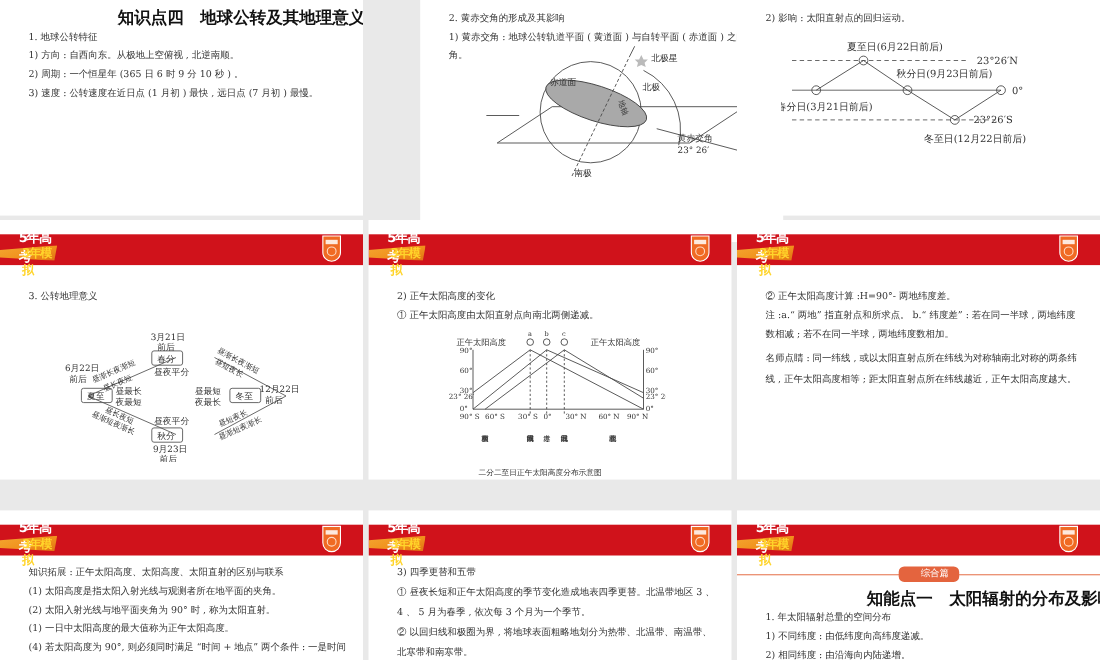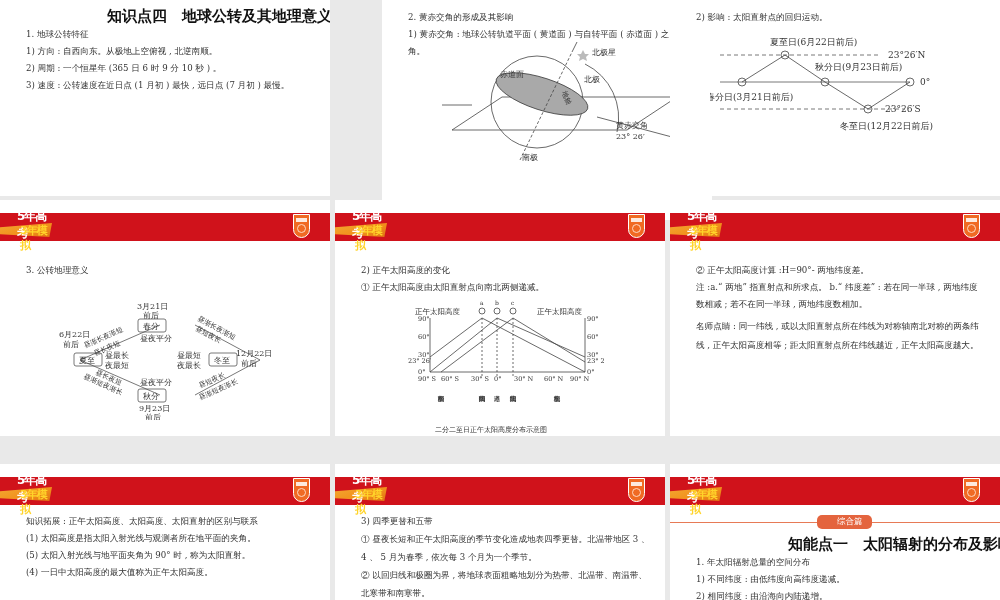--- a/index.html
+++ b/index.html
@@ -216,22 +216,23 @@
       <div class="wedge"></div>
       <span class="t5">5年高考</span>
       <span class="t3">3年模拟</span>
     </div>
   <div class="badge">
       <div class="bar"></div>
       <div class="ring"></div>
     </div>
   <div class="txt" style="left:26px;top:49px;">知识拓展 : 正午太阳高度、太阳高度、太阳直射的区别与联系</div>
   <div class="txt" style="left:26px;top:66px;">(1) 太阳高度是指太阳入射光线与观测者所在地平面的夹角。</div>
-  <div class="txt" style="left:26px;top:83px;">(5) 太阳入射光线与地平面夹角为 90° 时 , 称为太阳直射。</div>
-  <div class="txt" style="left:26px;top:100px;">(4) 一日中太阳高度的最大值称为正午太阳高度。</div>
+  <div class="txt" style="left:26px;top:83px;">(2) 太阳入射光线与地平面夹角为 90° 时 , 称为太阳直射。</div>
+  <div class="txt" style="left:26px;top:100px;">(1) 一日中太阳高度的最大值称为正午太阳高度。</div>
+  <div class="txt" style="left:26px;top:117px;">(4) 若太阳高度为 90°, 则必须同时满足 “时间 + 地点” 两个条件 : 一是时间</div>
 </div>
 
 <div class="slide" style="left:335px;top:464px;width:330px;height:136px;">
   <div class="banner"></div>
   <div class="logo">
       <div class="wedge"></div>
       <span class="t5">5年高考</span>
       <span class="t3">3年模拟</span>
     </div>
   <div class="badge">

